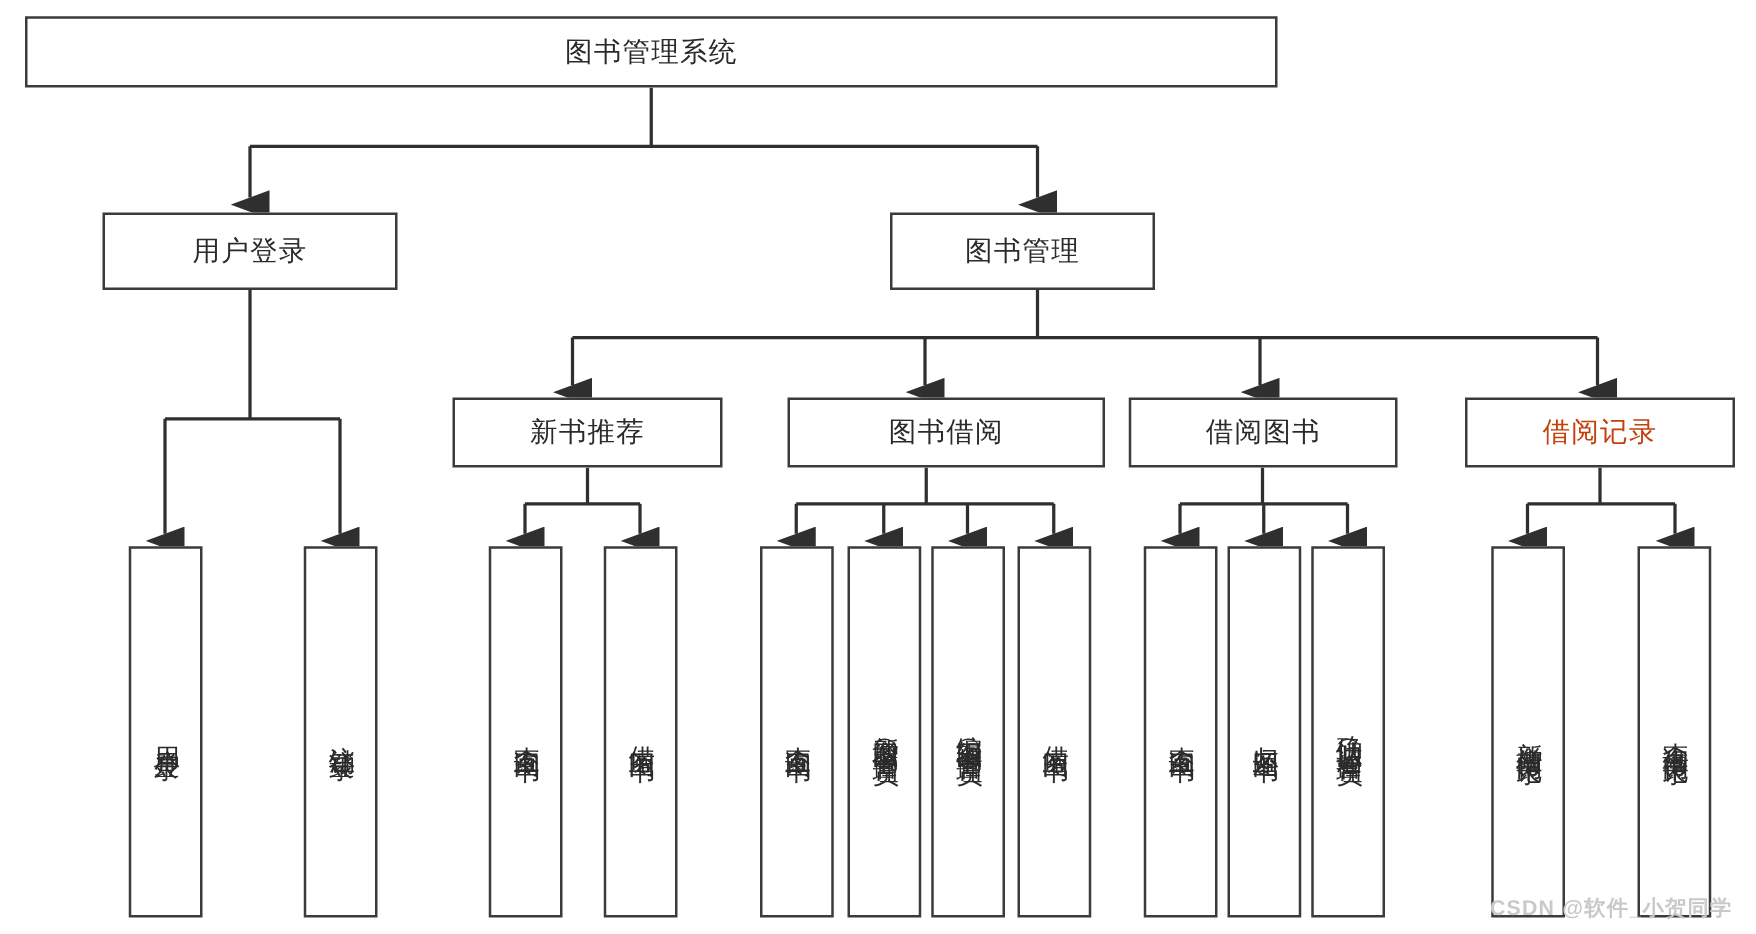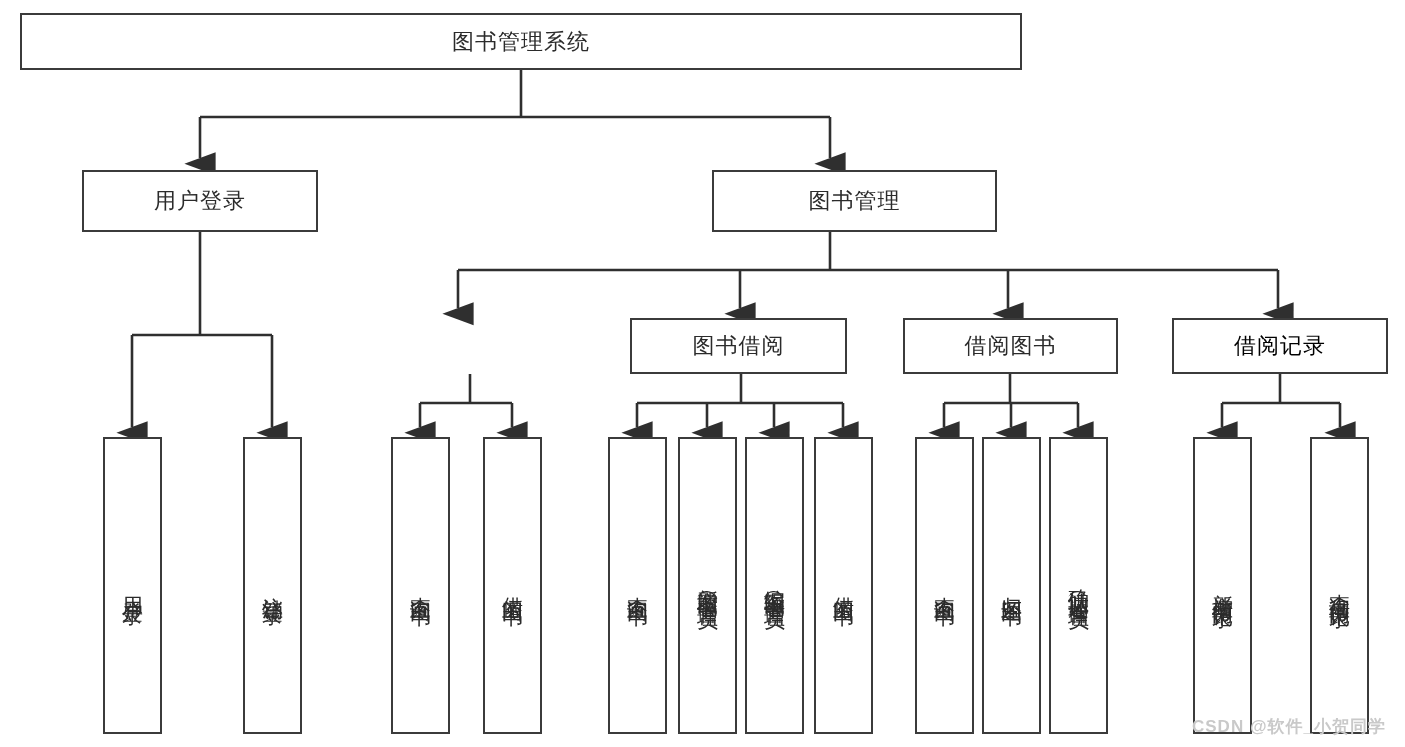--- a/index.html
+++ b/index.html
@@ -117,34 +117,37 @@
   </svg>
 
   <div class="node h" id="n-root" style="left: 20px; top: 13px; width: 1002px; height: 57px; border-color: rgb(59, 59, 59); background: rgb(255, 255, 255); color: rgb(43, 43, 43);">
     <span>图书管理系统</span>
   </div>
 
   <div class="node h" id="n-user-login" style="left: 82px; top: 170px; width: 236px; height: 62px; border-color: rgb(59, 59, 59); background: rgb(255, 255, 255); color: rgb(43, 43, 43);">
     <span>用户登录</span>
   </div>
 
-  <div class="node h" id="n-book-manage" style="left: 712px; top: 170px; width: 285px; height: 62px; border-color: rgb(59, 59, 59); background: rgb(255, 255, 255); color: rgb(43, 43, 43); text-align: right;">
+  <div class="node h" id="n-book-manage" style="left: 712px; top: 170px; width: 212px; height: 62px; border-color: rgb(59, 59, 59); background: rgb(255, 255, 255); color: rgb(43, 43, 43); text-align: right;">
     <span>图书管理</span>
   </div>
 
+  <div class="node h" id="n-new-book-rec" style="left: 362px; top: 318px; width: 216px; height: 56px; border-color: rgb(59, 59, 59); background: rgb(255, 255, 255); color: rgb(43, 43, 43);">
+    <span>新书推荐</span>
+  </div>
 
-  <div class="node h" id="n-book-borrow" style="left: 630px; top: 318px; width: 217px; height: 56px; border-color: rgb(59, 59, 59); background: rgb(255, 255, 255); color: rgb(43, 43, 43);">
+  <div class="node h" id="n-book-borrow" style="left: 630px; top: 318px; width: 254px; height: 56px; border-color: rgb(59, 59, 59); background: rgb(255, 255, 255); color: rgb(43, 43, 43);">
     <span>图书借阅</span>
   </div>
 
   <div class="node h" id="n-current-borrow" style="left: 903px; top: 318px; width: 215px; height: 56px; border-color: rgb(59, 59, 59); background: rgb(255, 255, 255); color: rgb(43, 43, 43);">
     <span>借阅图书</span>
   </div>
 
-  <div class="node h" id="n-borrow-record" style="left: 1172px; top: 318px; width: 216px; height: 56px; border-color: rgb(59, 59, 59); background: rgb(255, 255, 255); color: #000000;">
+  <div class="node h" id="n-borrow-record" style="left: 1172px; top: 318px; width: 216px; height: 56px; border-color: rgb(59, 59, 59); background: rgb(255, 255, 255); color: #c2410c;">
     <span>借阅记录</span>
   </div>
 
   <div id="leaf-layer">
       <div class="node v" style="left: 103px; top: 437px; width: 59px; height: 297px; border-color: rgb(59, 59, 59); background: rgb(255, 255, 255); color: rgb(43, 43, 43);">
         <span class="vtext">用户登录</span>
       </div>
       <div class="node v" style="left: 243px; top: 437px; width: 59px; height: 297px; border-color: rgb(59, 59, 59); background: rgb(255, 255, 255); color: rgb(43, 43, 43);">
         <span class="vtext">注销登录</span>
       </div>

